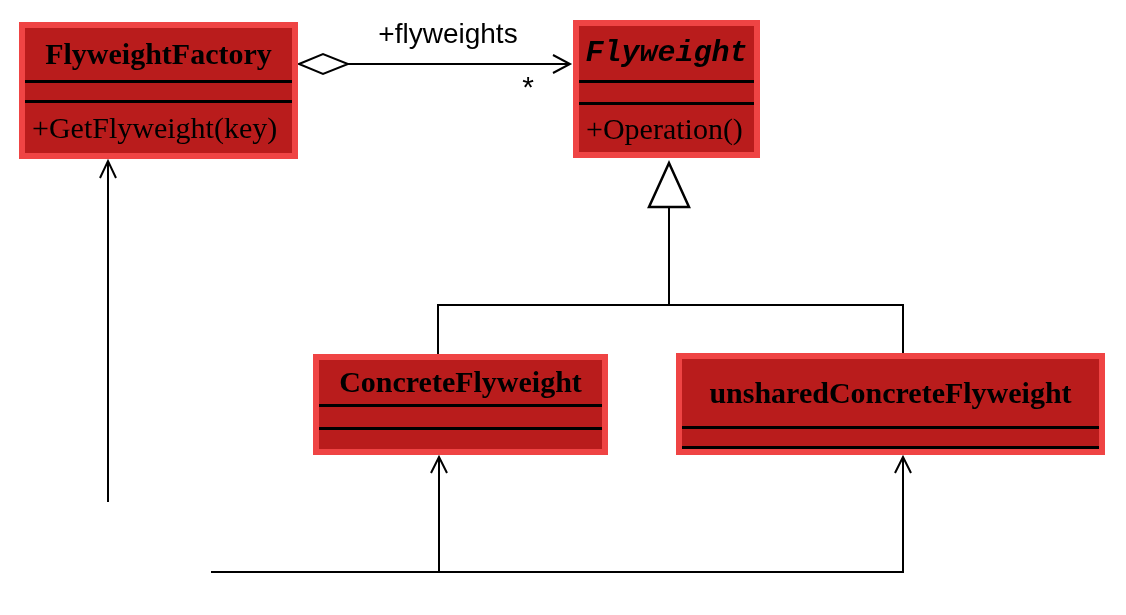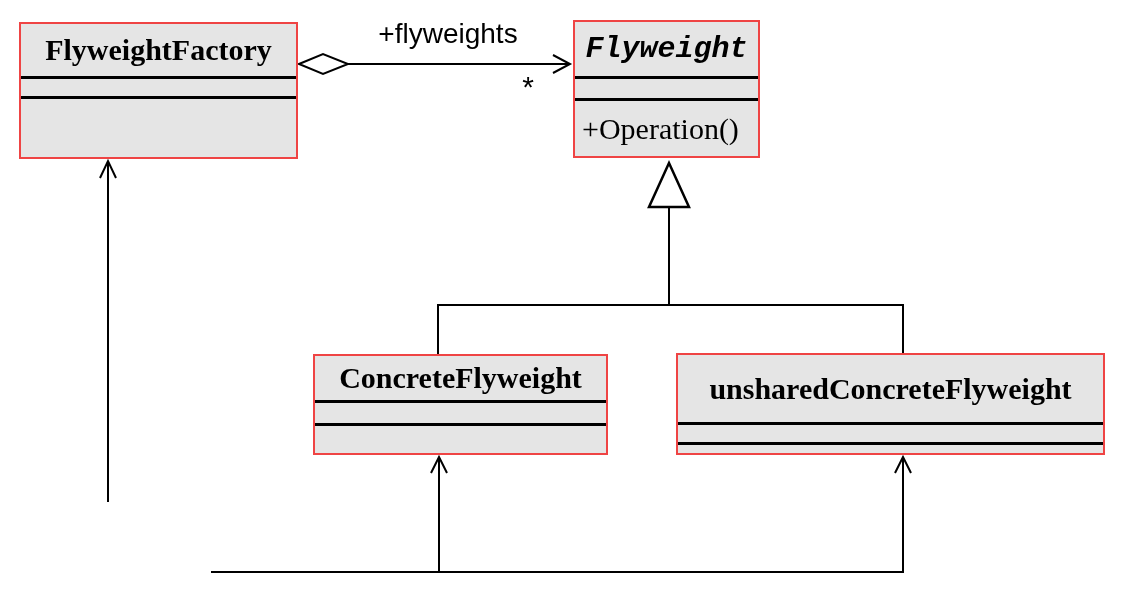--- a/index.html
+++ b/index.html
@@ -14,22 +14,22 @@
     position: absolute; left: 0; top: 0;
     width: 1126px; height: 615px;
     background: #ffffff;
   }
   svg.wires {
     position: absolute; left: 0; top: 0;
     width: 1126px; height: 615px;
   }
   .uml-class {
     position: absolute;
-    border: 2px solid #ef4444;
-    background: #e5e5e5;
+    border: 6px solid #ef4444;
+    background: #b91c1c;
     display: flex;
     flex-direction: column;
   }
   .uml-title {
     display: flex;
     align-items: center;
     justify-content: center;
     font-weight: bold;
     font-size: 30px;
     color: #000;
@@ -85,20 +85,23 @@
     <line x1="903" y1="573" x2="903" y2="458" stroke="#000000" stroke-width="2"></line>
     <polyline points="895,473 903,457 911,473" fill="none" stroke="#000000" stroke-width="2"></polyline>
   </svg>
 
   <div class="edge-label" id="assoc-label">+flyweights</div>
   <div class="edge-label" id="assoc-mult">*</div>
 
   <div class="uml-class" style="left:19px; top:22px; width:279px; height:137px;">
     <div class="uml-title" style="height:55px;">FlyweightFactory</div>
     <div class="uml-attrs" style="height:20px;"></div>
+    <div class="uml-methods" style="flex:1;">
+      <span>+GetFlyweight(key)</span>
+    </div>
   </div>
 
   <div class="uml-class" style="left:573px; top:20px; width:187px; height:138px;">
     <div class="uml-title italic" style="height:57px;font-family:Liberation Mono, monospace;">Flyweight</div>
     <div class="uml-attrs" style="height:22px;"></div>
     <div class="uml-methods" style="flex:1; ">
       <span>+Operation()</span>
     </div>
   </div>
 

